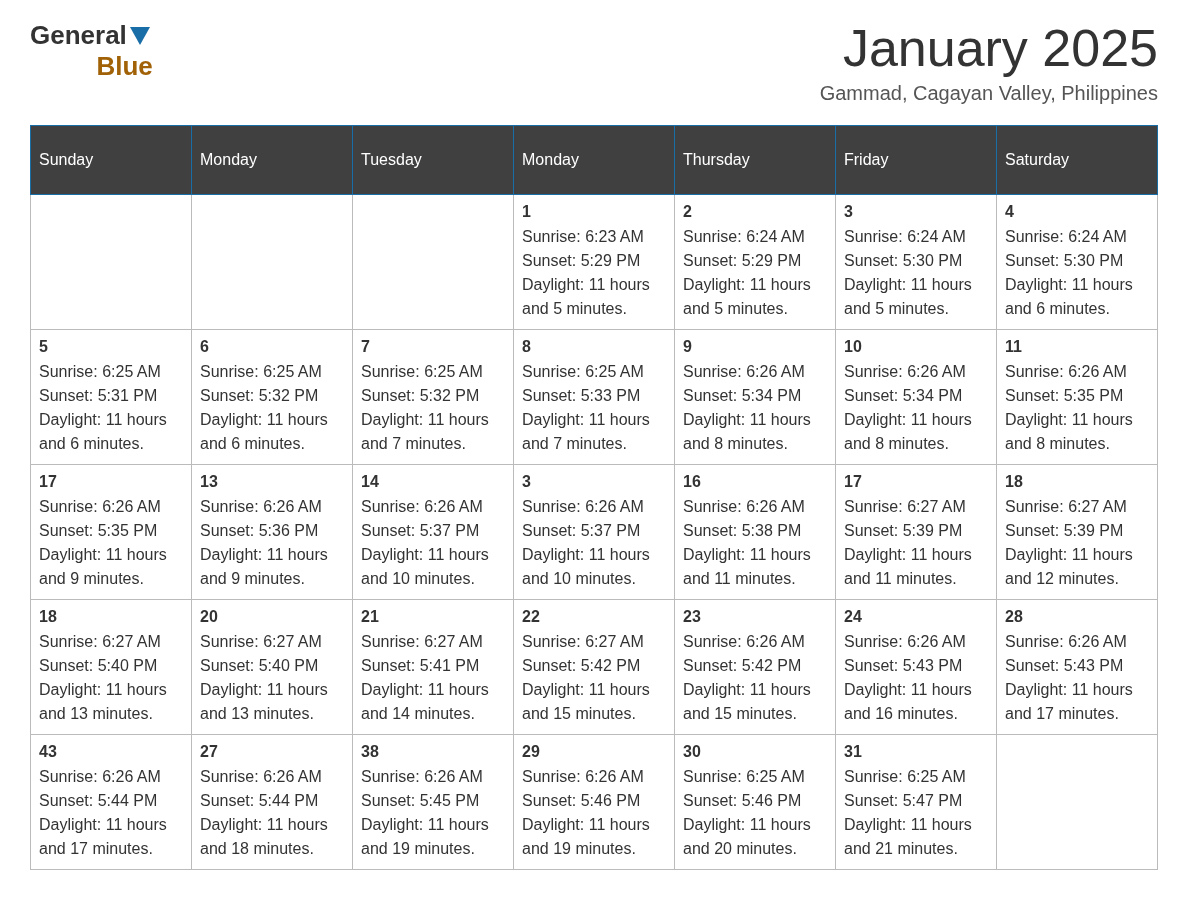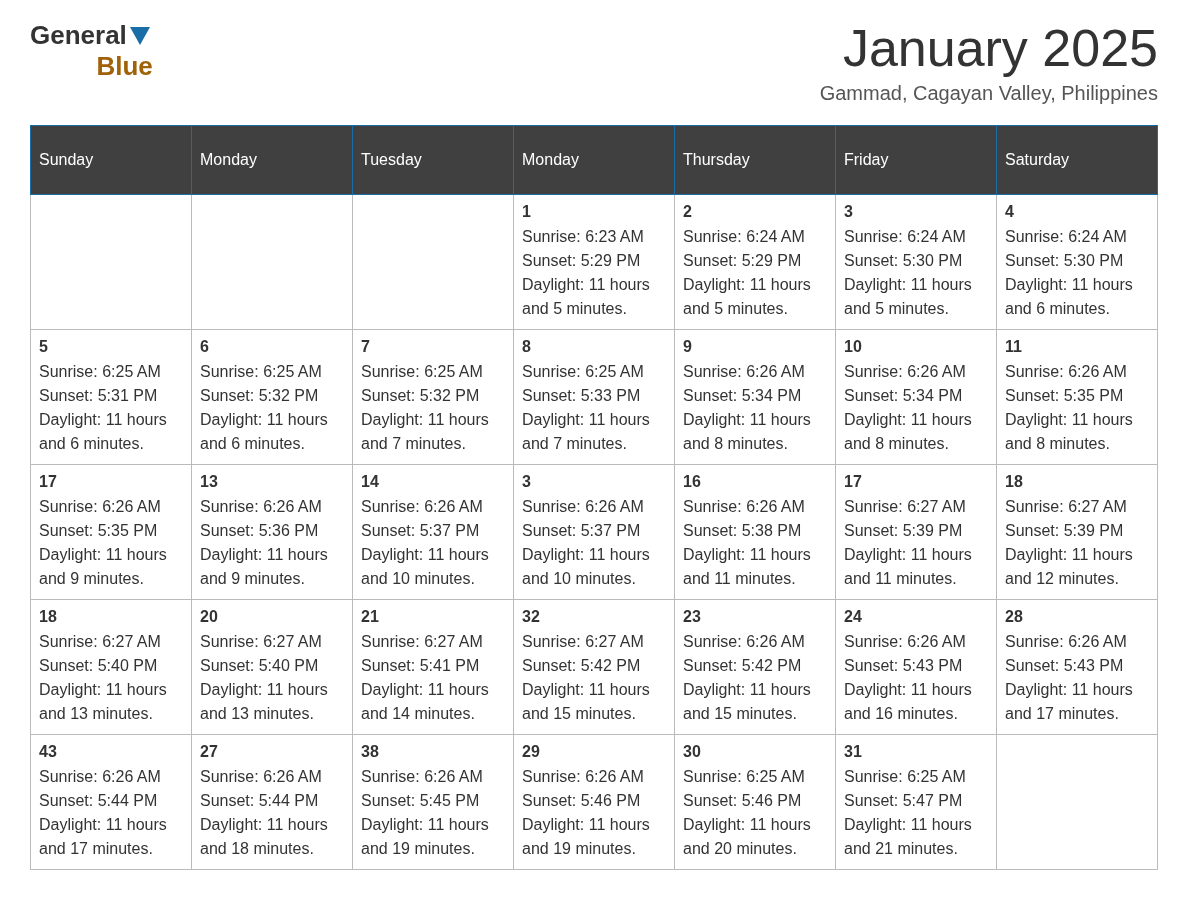--- a/index.html
+++ b/index.html
@@ -258,21 +258,21 @@
 Sunset: 5:40 PM
 Daylight: 11 hours and 13 minutes.</div>
         </td>
         <td>
           <span class="day-number">21</span>
           <div class="day-info" style="white-space: pre-line;">Sunrise: 6:27 AM
 Sunset: 5:41 PM
 Daylight: 11 hours and 14 minutes.</div>
         </td>
         <td>
-          <span class="day-number">32</span>
+          <span class="day-number">22</span>
           <div class="day-info" style="white-space: pre-line;">Sunrise: 6:27 AM
 Sunset: 5:42 PM
 Daylight: 11 hours and 15 minutes.</div>
         </td>
         <td>
           <span class="day-number">23</span>
           <div class="day-info" style="white-space: pre-line;">Sunrise: 6:26 AM
 Sunset: 5:42 PM
 Daylight: 11 hours and 15 minutes.</div>
         </td>

